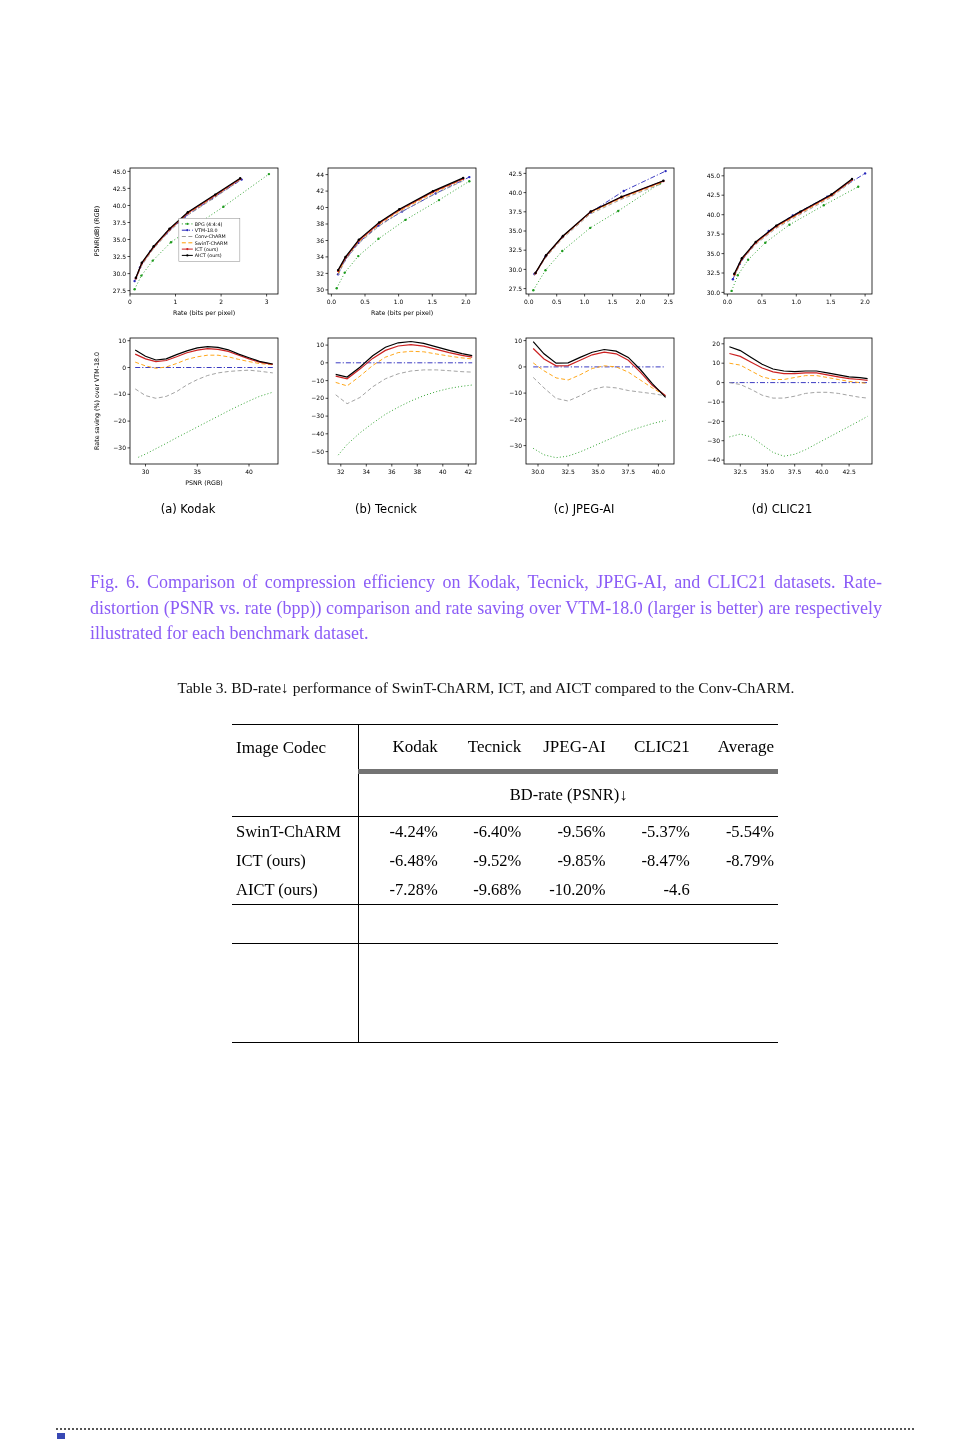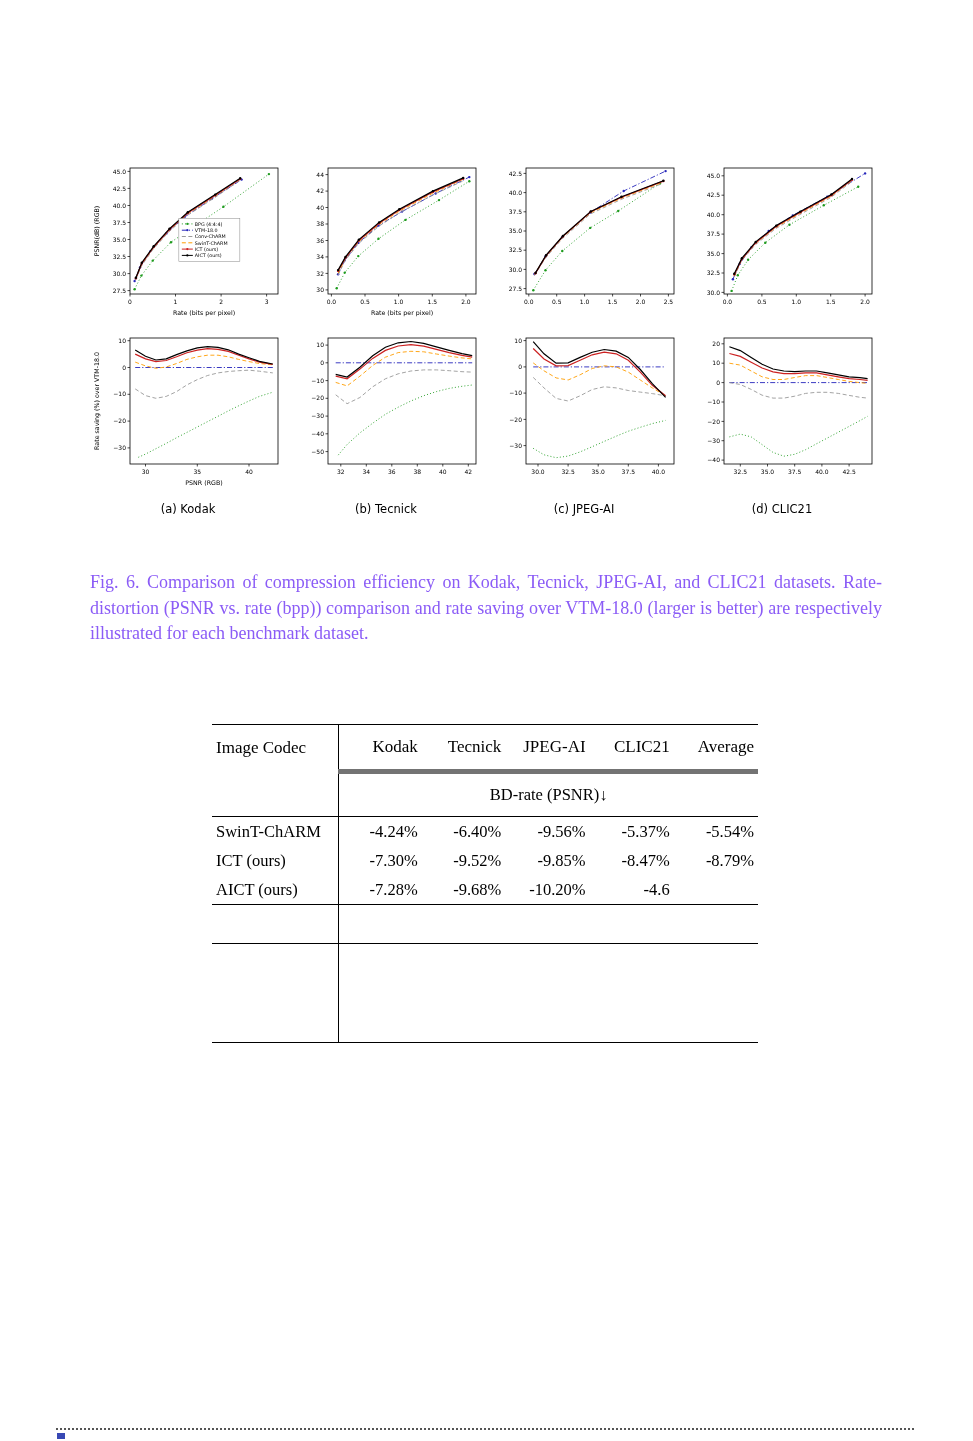--- a/index.html
+++ b/index.html
@@ -17,21 +17,21 @@
   .subcaption{font-family:"DejaVu Sans",sans-serif;font-size:11.5px;color:#000;}
 
   .fig-caption{position:absolute;left:90px;top:570px;width:792px;margin:0;
                font-size:18px;line-height:1.43;text-align:justify;color:#8b5cf6;}
 
   
   .table-caption{position:absolute;left:90px;top:679px;width:792px;text-align:center;
                  font-size:15.5px;color:#111;}
   .tbl-wrap{position:absolute;left:212px;top:724px;width:546px;}
   table.tbl{border-collapse:collapse;width:546px;border-top:1.5px solid #000;
-            font-size:16.5px;}
+            font-size:16.5px;margin-left:20px;}
   table.tbl td{padding:0 4px;vertical-align:middle;}
   .colA{width:136px;border-right:1px solid #000;text-align:left;padding-left:2px;}
   .num{text-align:right;width:82px;}
   .hdr-row td{height:44px;font-size:17px;}
   .sub-row td{height:42px;}
   .sub-row .subhdr{border-top:5px solid #737373;border-bottom:1px solid #000;text-align:center;}
   .sub-row .colA{border-bottom:1px solid #000;}
   .data-row td{height:29px;}
   .rule-bottom td{border-bottom:1px solid #000;}
   .empty1 td{height:38px;border-bottom:1px solid #000;}
@@ -445,20 +445,21 @@
           <polyline points="45.4,31.2 56.3,33.1 67.2,39.0 78.1,44.8 89.0,47.5 99.9,47.5 110.7,45.5 121.6,43.6 132.5,43.6 143.4,45.5 154.3,47.5 165.1,49.4 176.0,50.6 183.6,51.4" fill="none" stroke="#ff9d00" stroke-width="0.9" stroke-dasharray="4,2.5"></polyline>
           <polyline points="45.4,21.5 56.3,24.4 67.2,30.2 78.1,36.0 89.0,39.9 99.9,41.7 110.7,41.7 121.6,40.9 132.5,40.9 143.4,42.8 154.3,44.8 165.1,46.7 176.0,47.5 183.6,48.3" fill="none" stroke="#cc2222" stroke-width="1.2"></polyline>
           <polyline points="45.4,14.7 56.3,18.6 67.2,25.4 78.1,32.2 89.0,37.0 99.9,39.0 110.7,39.7 121.6,39.0 132.5,39.0 143.4,40.9 154.3,42.8 165.1,44.8 176.0,45.7 183.6,46.7" fill="none" stroke="#000000" stroke-width="1.2"></polyline>
         </svg>
       <div class="subcaption">(d) CLIC21</div>
     </div>
   </div>
 
   <p class="fig-caption">Fig. 6.  Comparison of compression efficiency on Kodak, Tecnick, JPEG-AI, and CLIC21 datasets. Rate-distortion (PSNR vs. rate (bpp)) comparison and rate saving over VTM-18.0 (larger is better) are respectively illustrated for each benchmark dataset.</p>
 
+  <div class="table-caption">Table 3.  BD-rate↓ performance of SwinT-ChARM, ICT, and AICT compared to the Conv-ChARM.</div>
 
   <div class="tbl-wrap">
     <table class="tbl">
       <tbody>
           <tr class="hdr-row">
         <td class="colA">Image Codec</td>
         <td class="num">Kodak</td>
         <td class="num">Tecnick</td>
         <td class="num">JPEG-AI</td>
         <td class="num">CLIC21</td>
@@ -471,21 +472,21 @@
       <tr class="data-row">
         <td class="colA">SwinT-ChARM</td>
         <td class="num">-4.24%</td>
         <td class="num">-6.40%</td>
         <td class="num">-9.56%</td>
         <td class="num">-5.37%</td>
         <td class="num">-5.54%</td>
       </tr>
       <tr class="data-row">
         <td class="colA">ICT (ours)</td>
-        <td class="num b">-7.30%</td>
+        <td class="num b">-6.48%</td>
         <td class="num b">-9.52%</td>
         <td class="num">-9.85%</td>
         <td class="num">-8.47%</td>
         <td class="num">-8.79%</td>
       </tr>
       <tr class="data-row rule-bottom">
         <td class="colA">AICT (ours)</td>
         <td class="num">-7.28%</td>
         <td class="num b">-9.68%</td>
         <td class="num b">-10.20%</td>

